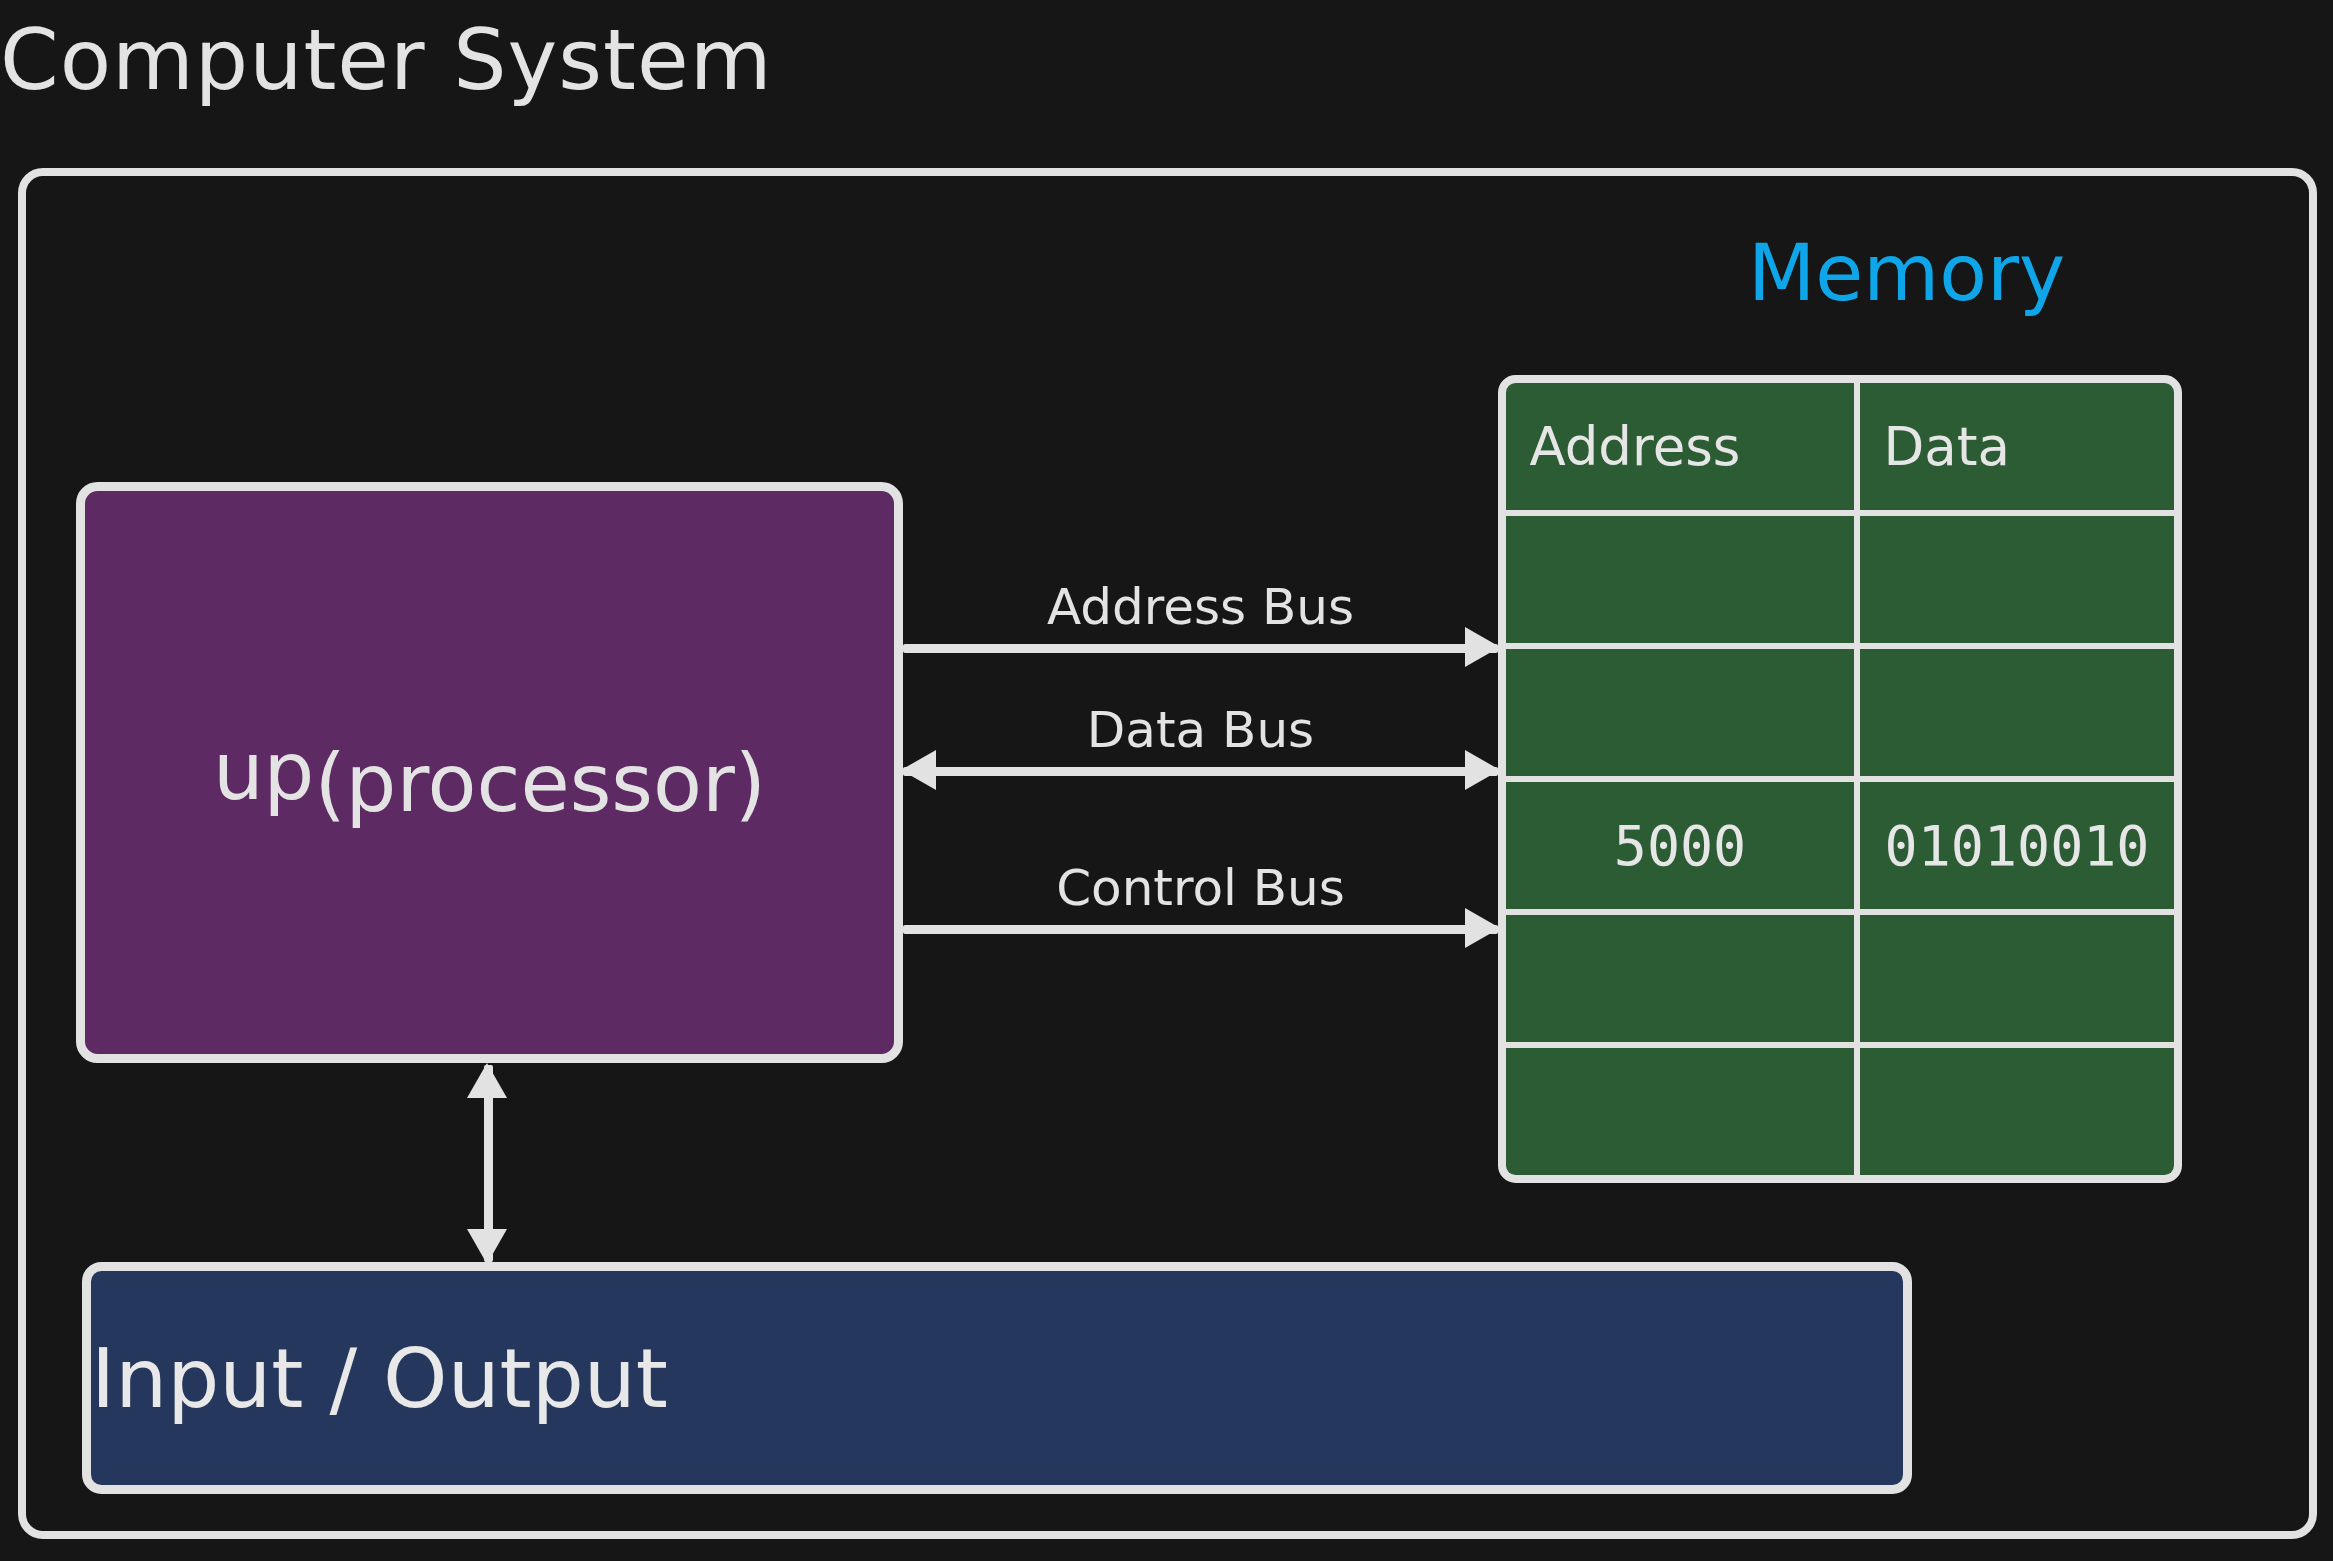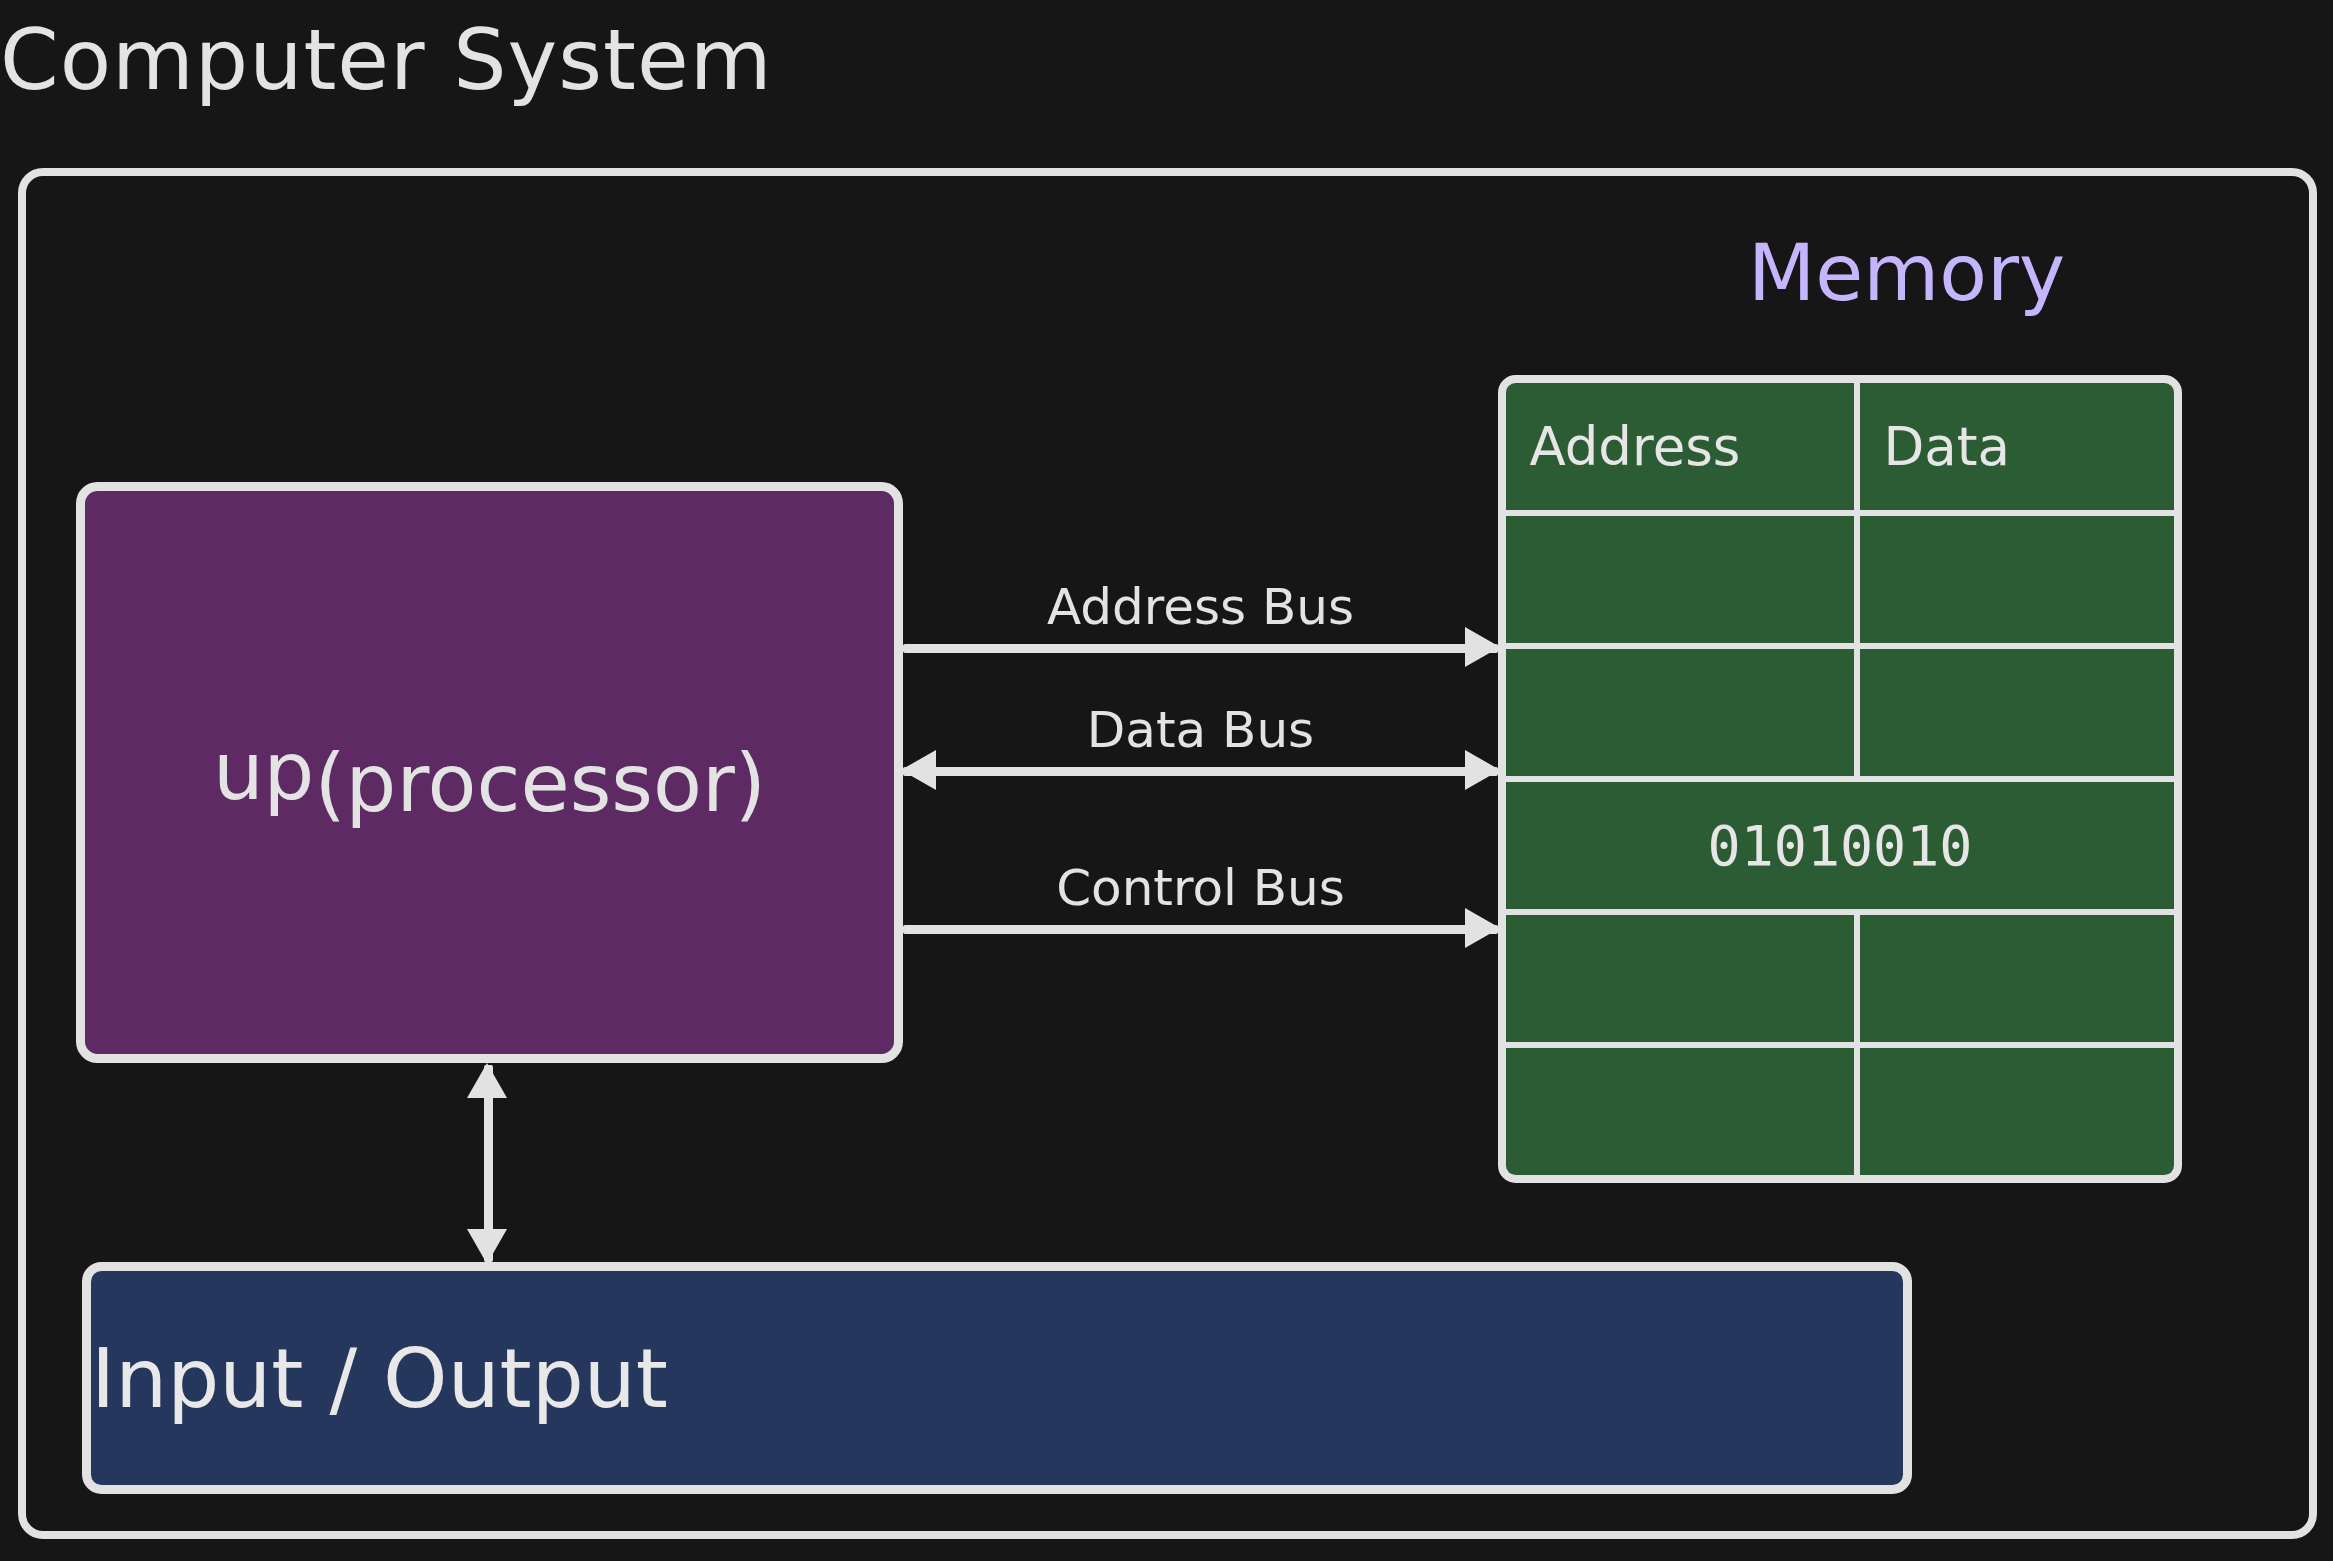--- a/index.html
+++ b/index.html
@@ -92,21 +92,21 @@
     font-size: 82px;
   }
 
   
   .memory-label {
     position: absolute;
     left: 1497px;
     top: 234px;
     width: 819px;
     text-align: center;
-    color: #c4b5fd;
+    color: #0ea5e9;
     font-size: 78px;
     line-height: 1;
   }
 
   .memory-table {
     position: absolute;
     left: 1498px;
     top: 375px;
     width: 684px;
     height: 808px;
@@ -250,20 +250,21 @@
     </div>
     <div class="mem-row">
       <div class="mem-cell col-addr value"></div>
       <div class="mem-cell value"></div>
     </div>
     <div class="mem-row">
       <div class="mem-cell col-addr value"></div>
       <div class="mem-cell value"></div>
     </div>
     <div class="mem-row">
+      <div class="mem-cell col-addr value">5000</div>
       <div class="mem-cell value">01010010</div>
     </div>
     <div class="mem-row">
       <div class="mem-cell col-addr value"></div>
       <div class="mem-cell value"></div>
     </div>
     <div class="mem-row">
       <div class="mem-cell col-addr value"></div>
       <div class="mem-cell value"></div>
     </div>

